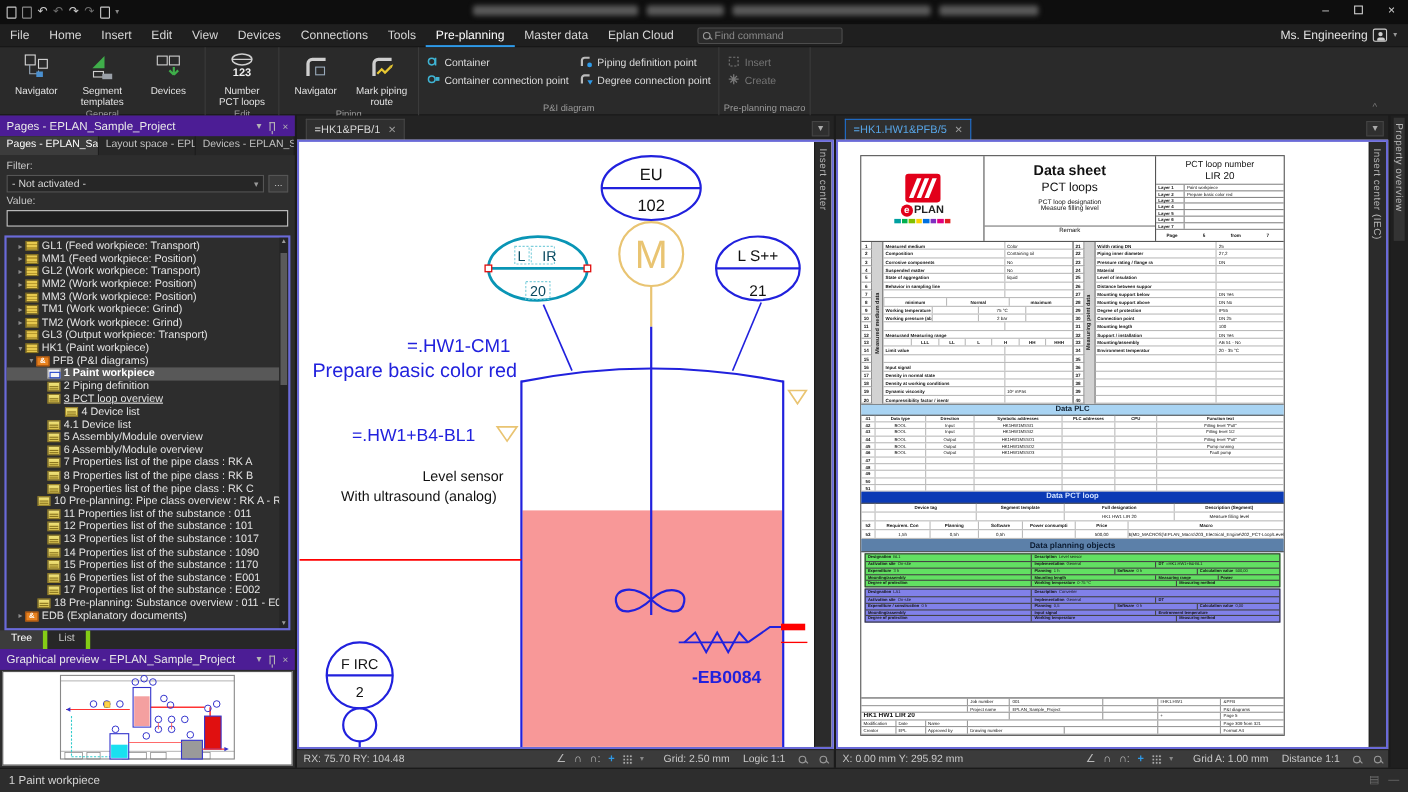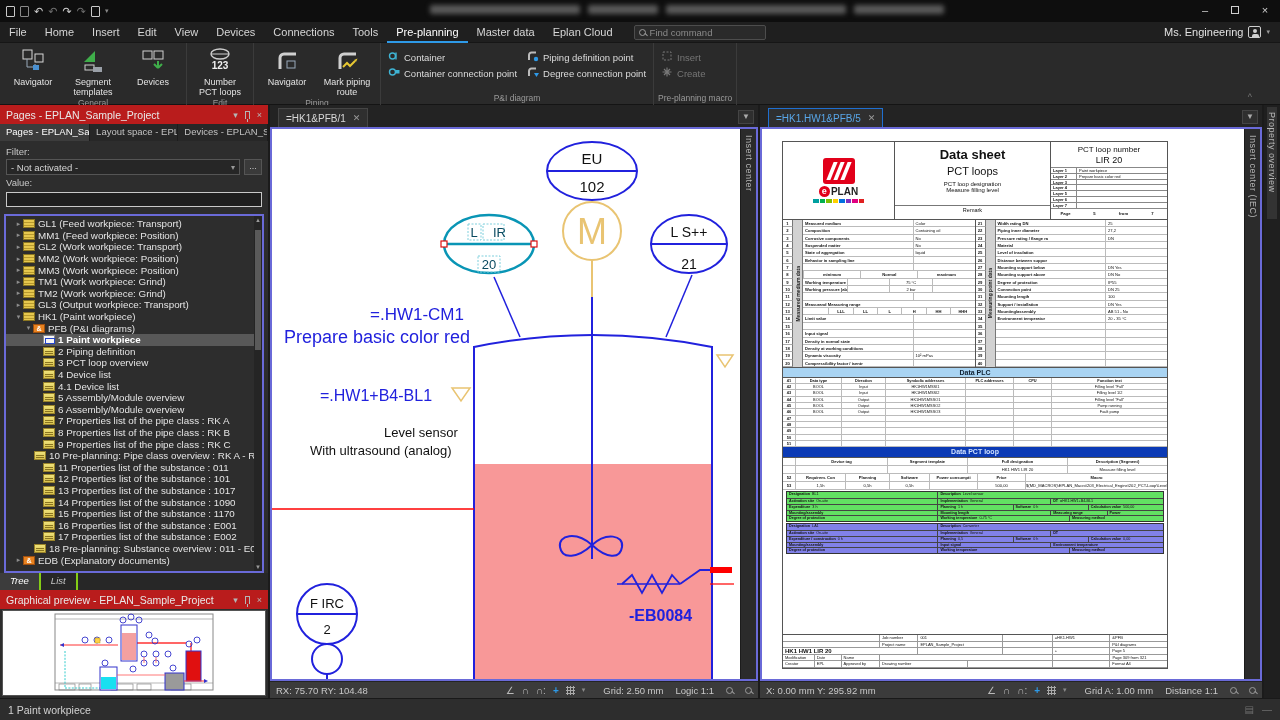--- a/index.html
+++ b/index.html
@@ -35,21 +35,21 @@
   .rb-group{display:flex;flex-direction:column;border-right:1px solid #3b3b3b;padding:2px 4px 0 4px;}
   .rb-items{flex:1;display:flex;align-items:flex-start;gap:2px;}
   .rb-name{text-align:center;font-size:8.5px;color:#9a9a9a;height:13px;line-height:12px;}
   .rb-big{width:58px;display:flex;flex-direction:column;align-items:center;padding-top:2px;color:#e3e3e3;font-size:9px;line-height:10px;text-align:center;}
   .rb-big svg{margin-bottom:2px;}
   .rb-smallcol{display:grid;grid-auto-flow:column;grid-template-rows:16px 16px;gap:0 4px;margin-top:4px;}
   .rb-small{display:flex;align-items:center;gap:4px;font-size:9.5px;color:#dcdcdc;white-space:nowrap;padding:0 3px;}
   .rb-small.dis{color:#767676;}
   #rb-collapse{position:absolute;right:28px;bottom:2px;color:#777;font-size:9px;}
   
-  .pane-head{height:19px;background:#b91c1c;display:flex;align-items:center;font-size:10.5px;color:#e8e8e8;padding:0 6px;}
+  .pane-head{height:19px;background:#4c1d95;display:flex;align-items:center;font-size:10.5px;color:#e8e8e8;padding:0 6px;}
   .pane-head .hicons{margin-left:auto;display:flex;gap:7px;color:#b5b5b5;font-size:9px;align-items:center;}
   .pin{width:5px;height:8px;border:1px solid #b5b5b5;border-bottom:none;position:relative;display:inline-block;}
   .pin::after{content:'';position:absolute;left:1.5px;bottom:-3px;width:1px;height:3px;background:#b5b5b5;}
   .vtext{writing-mode:vertical-rl;font-size:9px;color:#b8b8b8;letter-spacing:.5px;}
   .statusbar{height:17px;background:#3b3b3b;border-top:1px solid #242424;display:flex;align-items:center;font-size:9.5px;color:#c9c9c9;padding:0 6px;gap:8px;}
   .sb-icons{display:flex;align-items:center;gap:7px;margin-left:auto;color:#b9b9b9;font-size:10px;}
   .sb-right{display:flex;align-items:center;gap:12px;margin-left:10px;}
   .gridico{width:9px;height:9px;background-image:radial-gradient(#aaa 1px,transparent 1.2px);background-size:3px 3px;}
   .bluecross{color:var(--accent-blue);font-weight:bold;}
   
@@ -72,21 +72,21 @@
   .ticon{width:12px;height:9px;margin-right:3px;flex:none;border:1px solid #8a7520;background:repeating-linear-gradient(#e6c84e 0 2px,#b89a2e 2px 3px);}
   .ticon.amp{background:var(--tree-icon-orange);border-color:#a05010;color:#fff;font-size:7px;line-height:8px;text-align:center;font-weight:bold;}
   .ticon.pid{background:#f5f5f5;border-color:#888;position:relative;}
   .ticon.pid::after{content:'';position:absolute;left:1px;top:2px;width:8px;height:4px;border:1px solid #2244cc;}
   .ticon.tbl{background:linear-gradient(#efe27a,#d9c24e);border-color:#99832a;position:relative;}
   .ticon.tbl::after{content:'';position:absolute;left:1px;top:3px;width:8px;height:1px;background:#8a7520;box-shadow:0 2px 0 #8a7520;}
   #treescroll{position:absolute;right:0;top:0;bottom:0;width:8px;background:#252525;}
   #treescroll .thumb{position:absolute;left:1px;right:1px;top:14px;height:120px;background:#5a5a5a;}
   #treescroll .sa{position:absolute;left:0;width:8px;font-size:6px;color:#9a9a9a;text-align:center;}
   #lp-bottomtabs{height:17px;display:flex;background:#272727;font-size:9.5px;}
-  .bt-tab{padding:0 10px;line-height:16px;color:#c6c6c6;border-right:2px solid #84cc16;font-style:italic;}
+  .bt-tab{padding:0 10px;line-height:16px;color:#c6c6c6;border-right:4px solid #84cc16;}
   .bt-tab.active{background:#3c3c3c;color:#fff;}
   #preview{height:86px;margin:1px 2px 2px 2px;background:#fff;border:1px solid #555;}
   
   .canvaspanel{position:absolute;top:105px;height:593px;display:flex;flex-direction:column;}
   #centerpanel{left:270px;width:488px;}
   #rightpanel{left:760px;width:502px;}
   .tabbar{height:22px;background:#232323;display:flex;align-items:flex-end;}
   .ctab{margin-left:8px;height:19px;background:#2f2f2f;border:1px solid #454545;border-bottom:none;display:flex;align-items:center;padding:0 7px;font-size:10px;color:#d8d8d8;gap:7px;}
   .ctab .x{color:#9a9a9a;font-size:9px;}
   .ctab.activeblue{border-color:#1f6fd0;color:var(--tab-active);}
@@ -425,26 +425,26 @@
         <div class="trow sel" style="padding-left: 28px;">
           <span class="texp"></span>
           <span class="ticon pid"></span>
           <span>1 Paint workpiece</span>
         </div>
         <div class="trow" style="padding-left: 28px;">
           <span class="texp"></span>
           <span class="ticon tbl"></span>
           <span>2 Piping definition</span>
         </div>
-        <div class="trow" style="padding-left: 28px;">
+        <div class="trow" style="padding-left: 28px; text-decoration: underline;">
           <span class="texp"></span>
           <span class="ticon tbl"></span>
           <span>3 PCT loop overview</span>
         </div>
-        <div class="trow" style="padding-left: 28px; text-align: center;">
+        <div class="trow" style="padding-left: 44px; text-align: center;">
           <span class="texp"></span>
           <span class="ticon tbl"></span>
           <span>4 Device list</span>
         </div>
         <div class="trow" style="padding-left: 28px;">
           <span class="texp"></span>
           <span class="ticon tbl"></span>
           <span>4.1 Device list</span>
         </div>
         <div class="trow" style="padding-left: 28px;">
@@ -1137,20 +1137,21 @@
               <div class="pctrow">
                 <div style="width: 12px;">53</div>
                 <div style="width: 50px;">1,5h</div>
                 <div style="width: 44px;">0,5h</div>
                 <div style="width: 40px;">0,5h</div>
                 <div style="width: 48px;"></div>
                 <div style="width: 48px;">500,00</div>
                 <div style="flex: 1 1 0%;">$(MD_MACROS)\EPLAN_Macro\203_Electrical_Engine\202_PCT-Loop\Level</div>
               </div>
             </div>
+          <div class="sec-hdr plan-hdr">Data planning objects</div>
           <div id="sh-plan">
               <div class="planblock" style="background: var(--green-block);">
                 <div class="planrow">
                   <div class="pc" style="width: 40%;">
                     <b>Designation</b>
                     <span>BL1</span>
                   </div>
                   <div class="pc" style="width: 60%;">
                     <b>Description</b>
                     <span>Level sensor</span>

